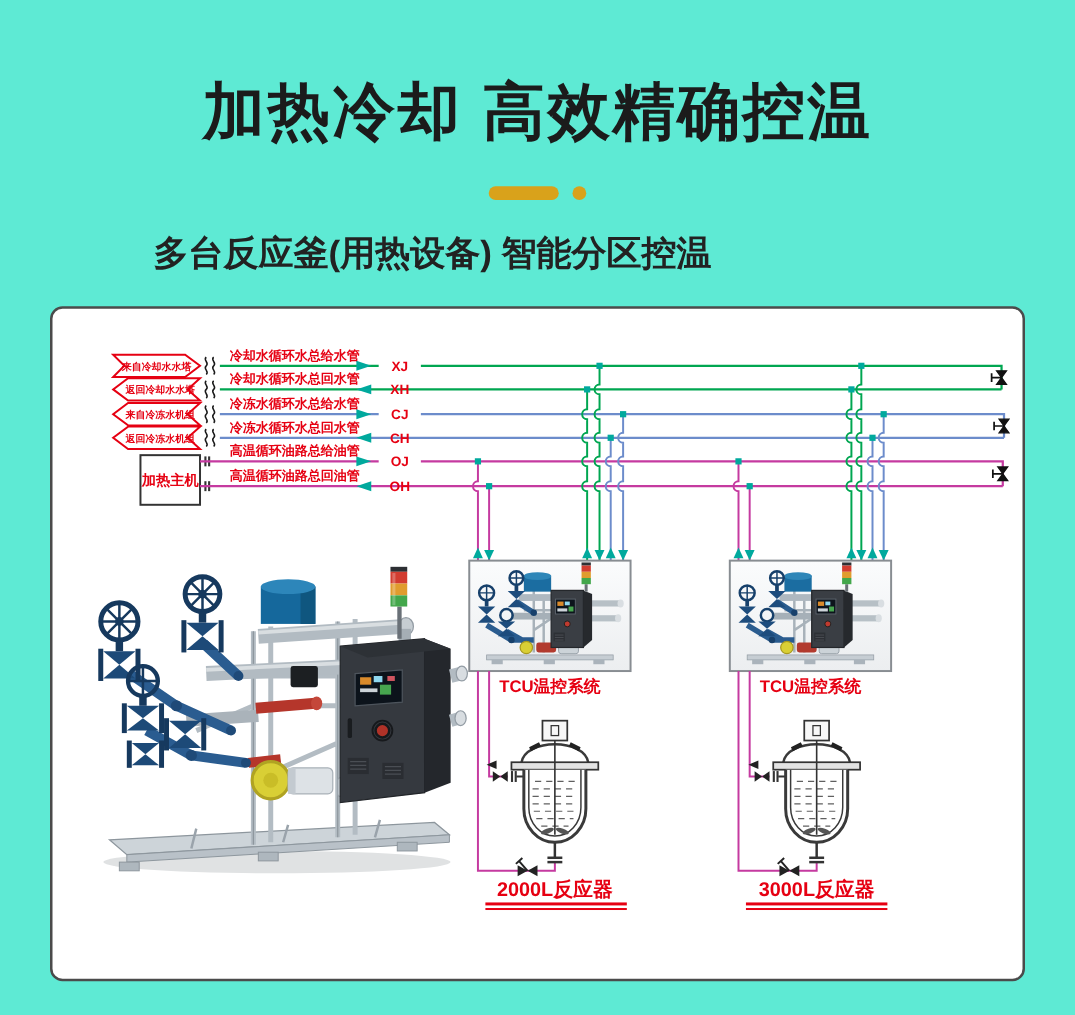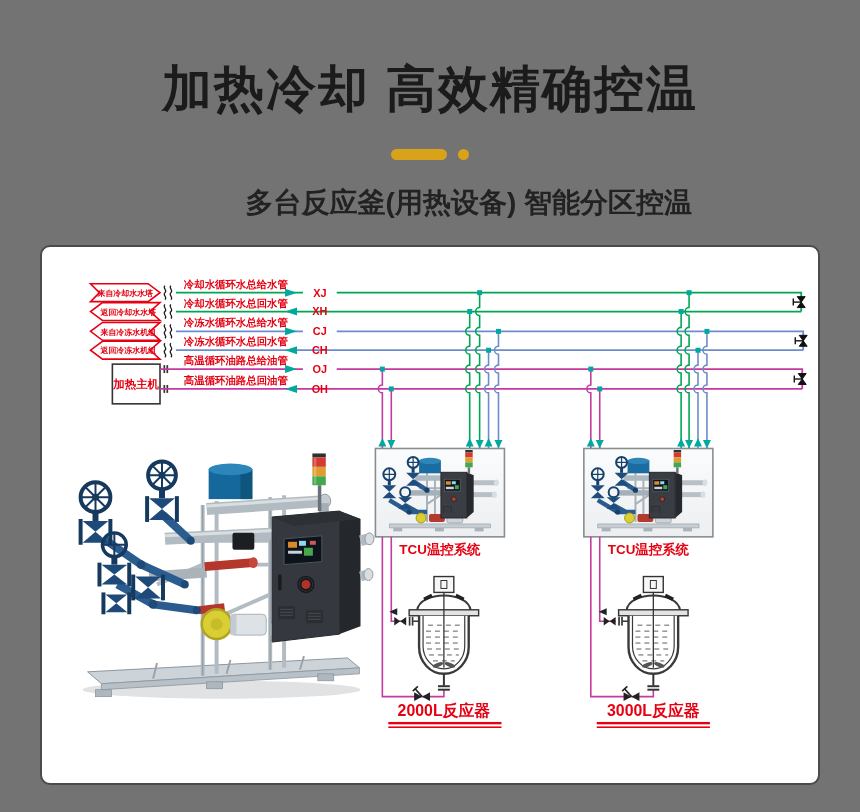--- a/index.html
+++ b/index.html
@@ -1,24 +1,24 @@
 <!DOCTYPE html>
 <html><head>
 <meta charset="utf-8">
 <style>
   html,body{margin:0;padding:0;background:#EDEDEE;}
-  .page{position:relative;width:860px;height:812px;background:#737373;overflow:hidden;
+  .page{position:relative;width:860px;height:812px;background:#5eead4;overflow:hidden;
         font-family:"Liberation Sans",sans-serif;}
   .title{position:absolute;top:56px;left:0;width:860px;margin:0;text-align:center;
          font-size:50px;font-weight:900;color:#1b1b1b;letter-spacing:2px;}
   .divider{position:absolute;top:149px;left:0;width:860px;display:flex;align-items:center;
            justify-content:center;gap:11px;}
   .divider .bar{width:56px;height:11px;border-radius:6px;background:#D9A21B;}
   .divider .dot{width:11px;height:11px;border-radius:50%;background:#D9A21B;}
-  .subtitle{position:absolute;top:184px;left:0;width:692px;margin:0;text-align:right;
+  .subtitle{position:absolute;top:184px;left:0;width:692px;margin:0;text-align:center;
             font-size:28px;font-weight:600;color:#222;}
   .panel{position:absolute;left:40px;top:245px;width:776px;height:536px;background:#ffffff;
          border:2px solid #4b4b4b;border-radius:10px;}
   .panel svg{display:block;}
   svg text{font-family:"Liberation Sans",sans-serif;}
   .pipelbl{fill:#E60012;font-size:10.5px;font-weight:bold;}
   .codelbl{fill:#E60012;font-size:11px;font-weight:bold;text-anchor:middle;}
   .bannertxt{fill:#E60012;font-size:8px;font-weight:bold;text-anchor:middle;}
   .boxlbl{fill:#E60012;font-size:11.5px;font-weight:bold;text-anchor:middle;}
   .tculbl{fill:#E60012;font-size:13.5px;font-weight:bold;text-anchor:middle;}

